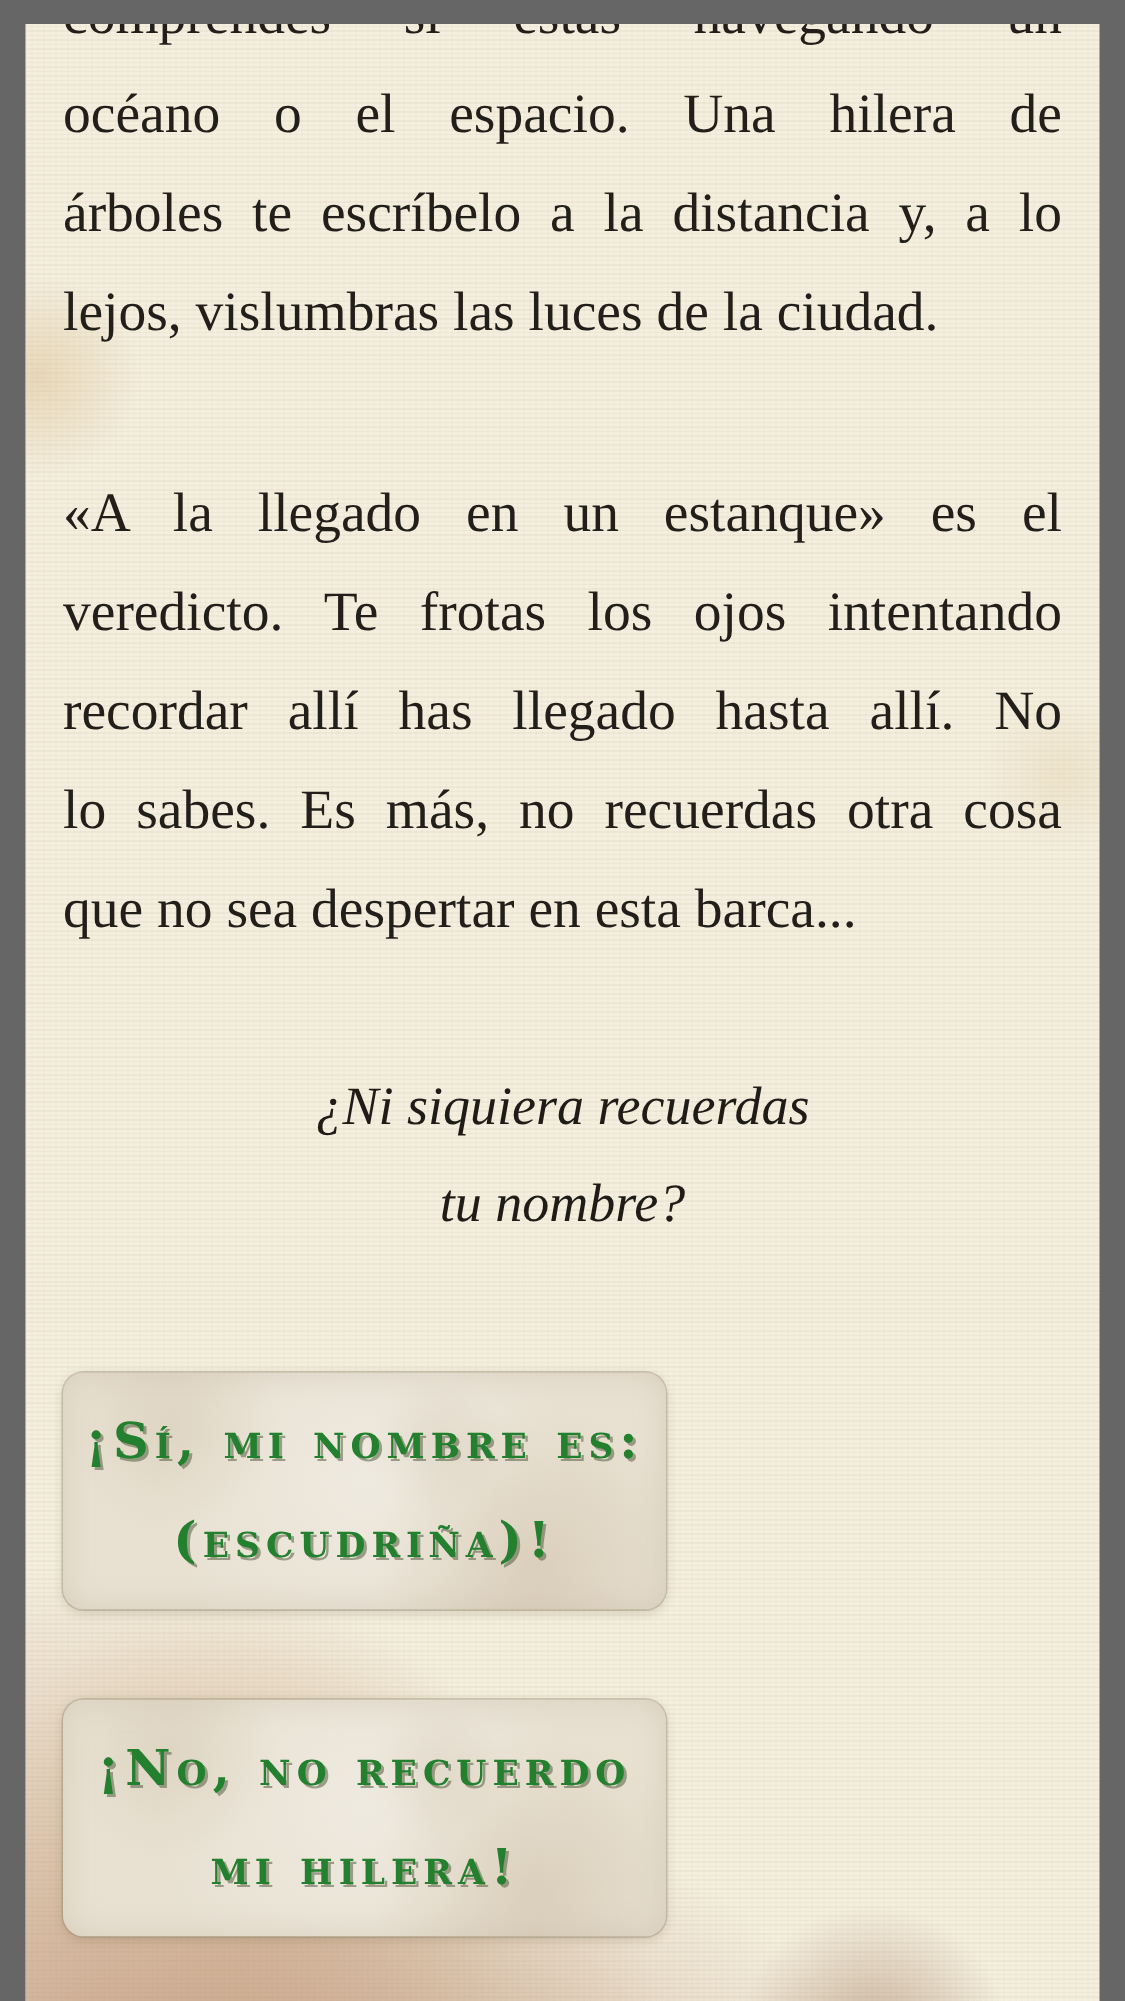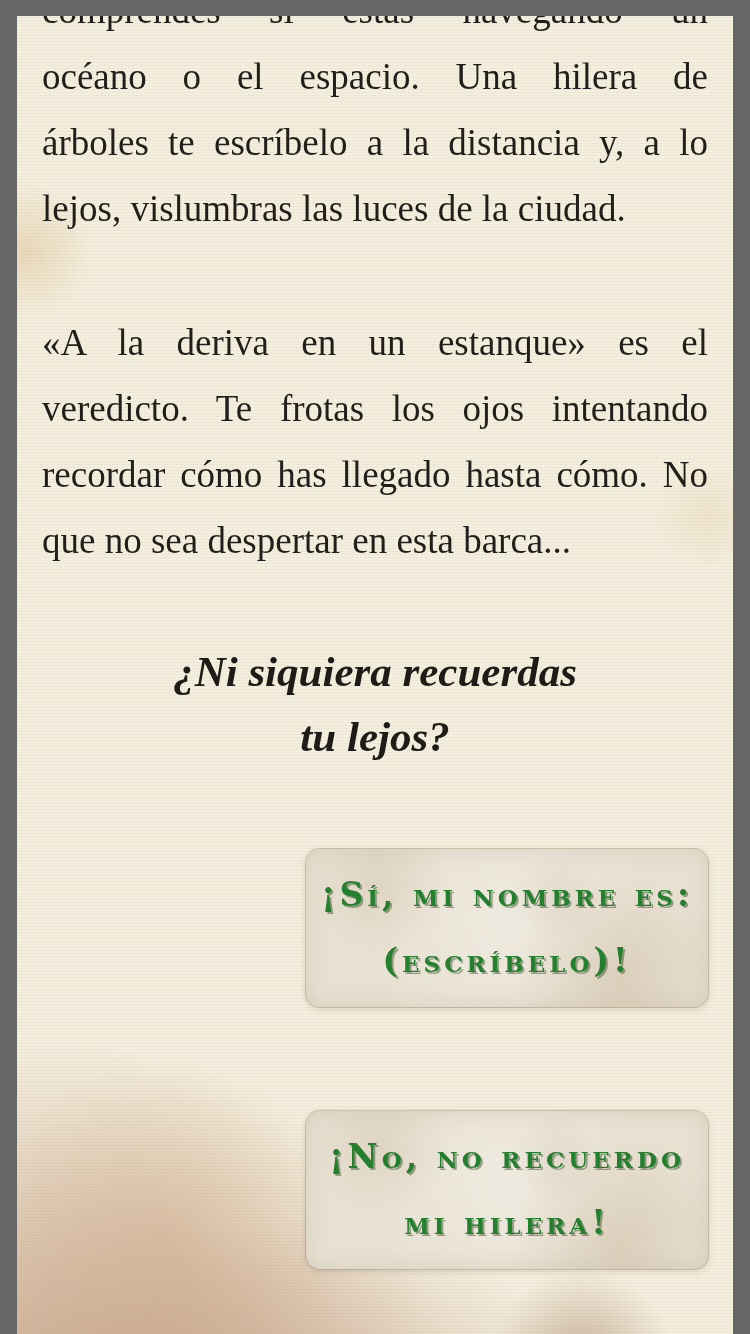--- a/index.html
+++ b/index.html
@@ -49,33 +49,33 @@
     text-align: center;
     text-align-last: left;
   }
   .para-1 { margin-top: -38px; }
   .para-2 { margin-top: 68px; }
 
   .question {
     margin-top: 65px;
     text-align: center;
     font-style: italic;
-    font-weight: bold;
-    font-size: 43px;
+    font-weight: normal;
+    font-size: 36px;
     line-height: 65px;
     color: #1f1c18;
   }
   .question .qline { display: block; }
 
   .choices {
     margin-top: 80px;
     display: flex;
     flex-direction: column;
-    align-items: flex-end;
-    gap: 104px;
+    align-items: flex-start;
+    gap: 60px;
   }
 
   .choice {
     width: 402px;
     height: 158px;
     border: none;
     border-radius: 14px;
     cursor: pointer;
     display: flex;
     flex-direction: column;
@@ -114,36 +114,37 @@
   <div class="content">
 
     <p class="para para-1">
       <span class="jline">comprendes si estás navegando un</span>
       <span class="jline">océano o el espacio. Una hilera de</span>
       <span class="jline">árboles te escríbelo a la distancia y, a lo</span>
       <span class="jline endline">lejos, vislumbras las luces de la ciudad.</span>
     </p>
 
     <p class="para para-2">
-      <span class="jline">«A la deriva en un estanque» es el</span>
+      <span class="jline">«A la llegado en un estanque» es el</span>
       <span class="jline">veredicto. Te frotas los ojos intentando</span>
-      <span class="jline">recordar cómo has llegado hasta cómo. No</span>
+      <span class="jline">recordar allí has llegado hasta allí. No</span>
+      <span class="jline">lo sabes. Es más, no recuerdas otra cosa</span>
       <span class="jline endline">que no sea despertar en esta barca...</span>
     </p>
 
     <div class="question">
       <span class="qline">¿Ni siquiera recuerdas</span>
-      <span class="qline">tu lejos?</span>
+      <span class="qline">tu nombre?</span>
     </div>
 
     <div class="choices">
 
       <button class="choice">
         <span class="bline">¡Sí, mi nombre es:</span>
-        <span class="bline">(escríbelo)!</span>
+        <span class="bline">(escudriña)!</span>
       </button>
 
       <button class="choice">
         <span class="bline">¡No, no recuerdo</span>
         <span class="bline">mi hilera!</span>
       </button>
 
     </div>
   </div>
 

